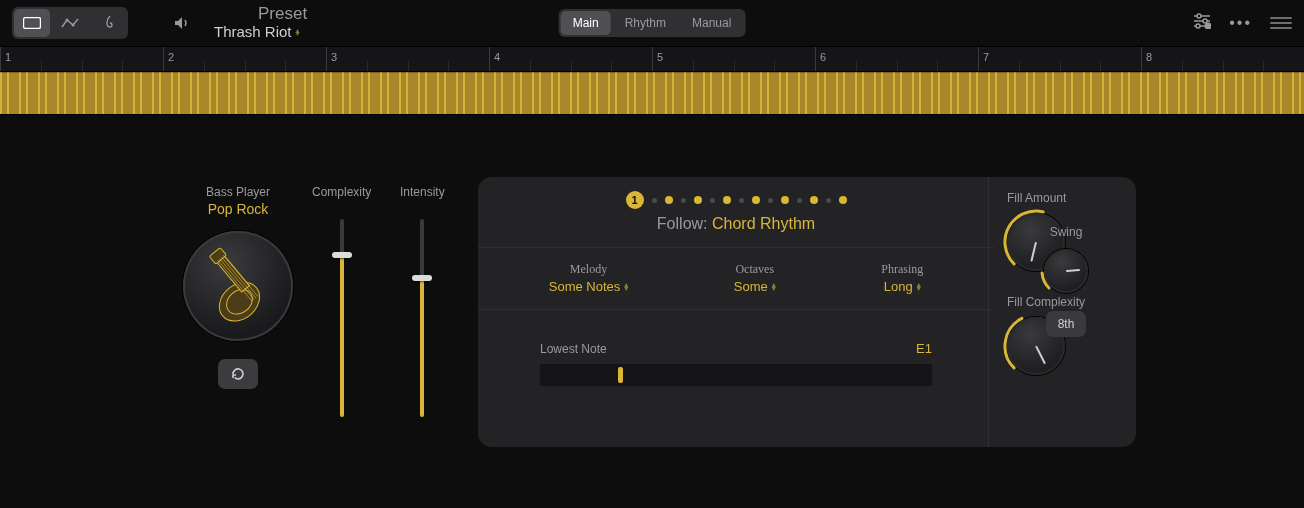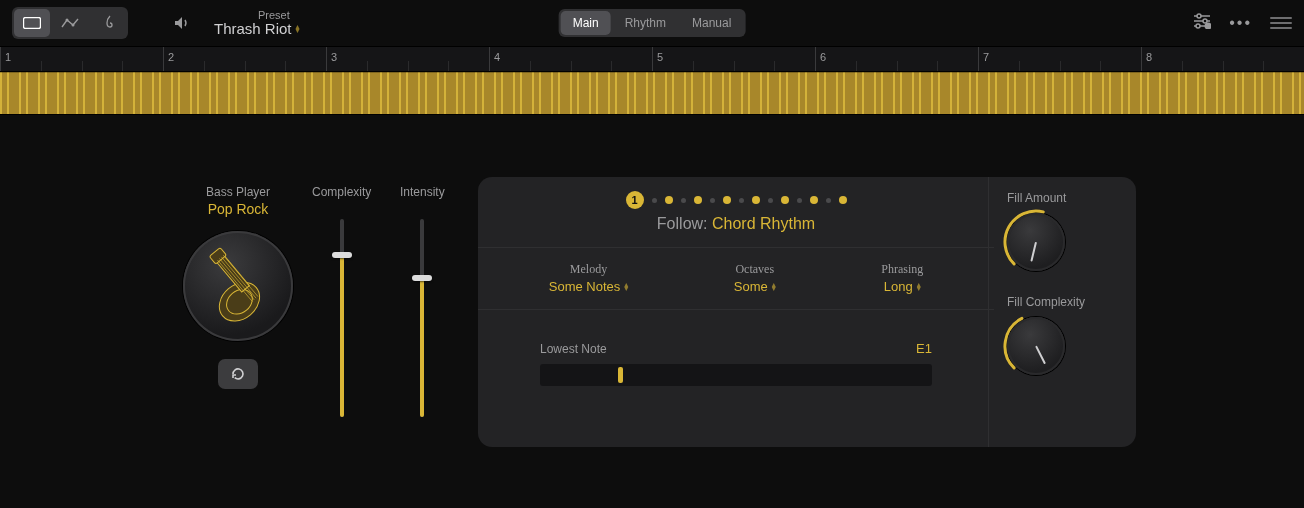--- a/index.html
+++ b/index.html
@@ -18,21 +18,21 @@
   }
   *{box-sizing:border-box;font-family:-apple-system,BlinkMacSystemFont,"Helvetica Neue",Arial,sans-serif;}
   body{margin:0;background:var(--bg);width:1304px;height:508px;overflow:hidden;color:var(--text);position:relative;}
   
   
   .toolbar{display:flex;align-items:center;height:46px;padding:0 12px;background:var(--bg);gap:6px;}
   .tool-btn{width:36px;height:28px;border-radius:6px;display:flex;align-items:center;justify-content:center;color:var(--text-dim);}
   .tool-group{background:#303032;border-radius:6px;display:flex;align-items:center;padding:2px;gap:2px;}
   .tool-group .tool-btn.active{background:#505054;border-radius:5px;color:#fff;}
   .preset-block{margin-left:8px;display:flex;flex-direction:column;line-height:1.1;}
-  .preset-label{font-size:11px;color:var(--text-dim);padding-left:44px;}
+  .preset-label{font-size:17px;color:var(--text-dim);padding-left:44px;}
   .preset-name{font-size:15px;color:var(--text);display:flex;align-items:center;gap:4px;}
   .seg{display:flex;position:absolute;left:50%;transform:translateX(-50%);background:#303032;border-radius:6px;padding:2px;gap:2px;height:28px;}
   .seg .seg-btn{padding:0 12px;font-size:12px;color:var(--text-dim);display:flex;align-items:center;border-radius:5px;}
   .seg .seg-btn.active{background:#505054;color:#fff;}
   .right-tools{margin-left:auto;display:flex;align-items:center;gap:18px;color:var(--text-dim);}
   .hamburger{display:flex;flex-direction:column;gap:3px;}
   .hamburger span{width:22px;height:2px;background:#6e6e70;border-radius:2px;}
   
   
   .ruler{height:26px;background:var(--panel-dark);position:relative;border-top:1px solid #000;border-bottom:1px solid #000;}
@@ -353,14 +353,26 @@
         <div class="knob" id="knob-fill-complexity">
           <svg class="arc" viewBox="0 0 66 66">
               <path d="M 11.079689783217027 54.92031021678298 A 31 31 0 0 1 18.926294508074044 5.378797750160597" stroke="var(--accent)" stroke-width="3" fill="none" stroke-linecap="round"></path>
             </svg>
             <div class="ptr" style="transform: translate(-50%, 0px) rotate(-27deg);"></div>
         </div>
       </div>
     </div>
   </div>
 
+  <div class="swing-col">
+    <div class="knob-label">Swing</div>
+    <div class="knob-wrapper">
+      <div class="knob small" id="knob-swing" style="margin-top:10px;">
+        <svg class="arc" viewBox="0 0 52 52">
+            <path d="M 9.029437251522861 42.97056274847714 A 24 24 0 0 1 2.0739839904049298 27.883018297468283" stroke="var(--accent)" stroke-width="3" fill="none" stroke-linecap="round"></path>
+          </svg>
+          <div class="ptr" style="height: 14px; transform: translate(-50%, 0px) rotate(-94.5deg);"></div>
+      </div>
+    </div>
+    <div class="chip">8th</div>
+  </div>
 
 </div>
 
 </body></html>

